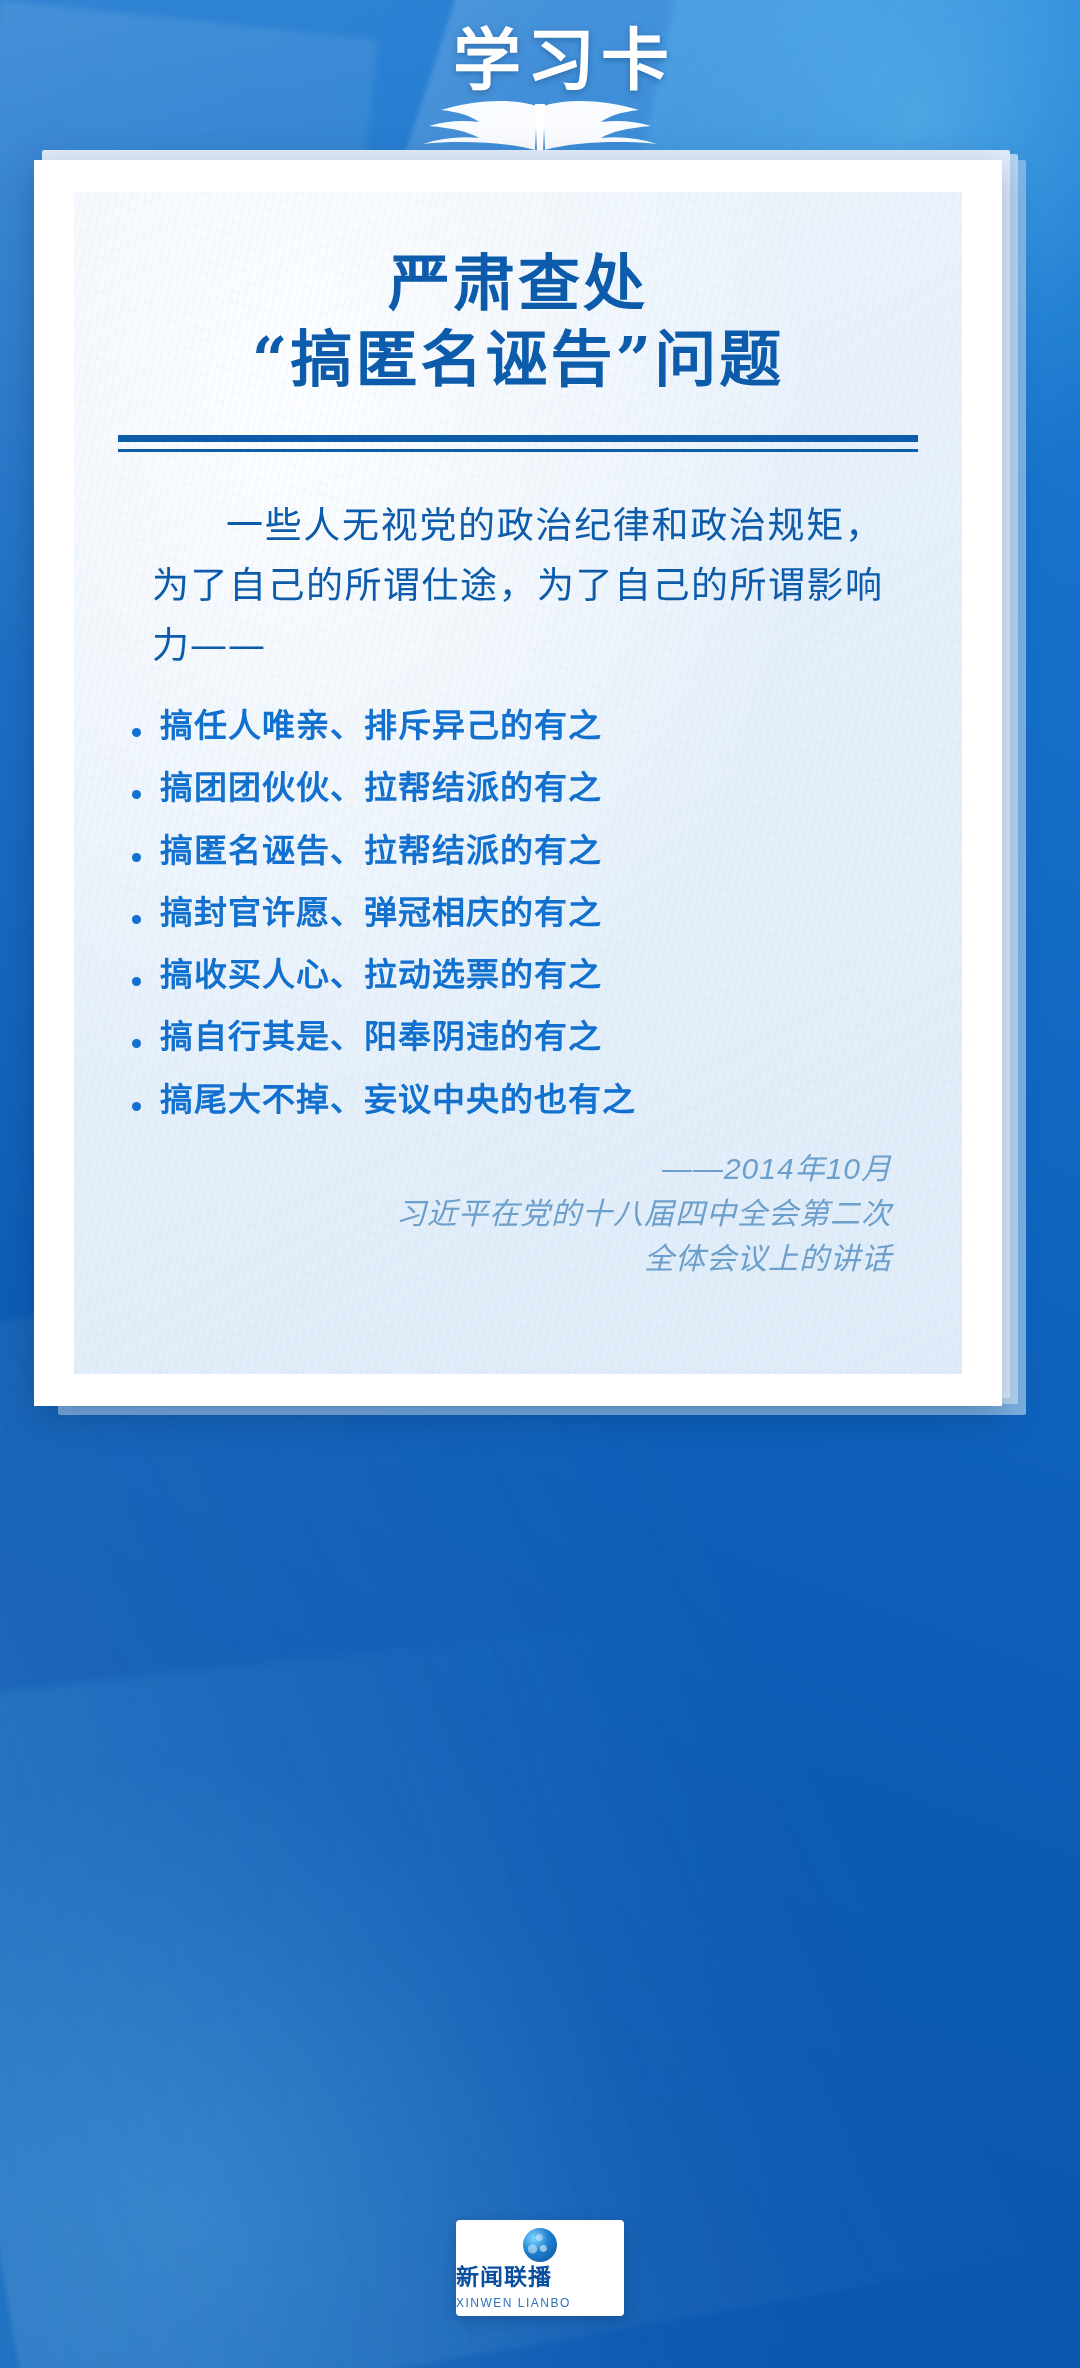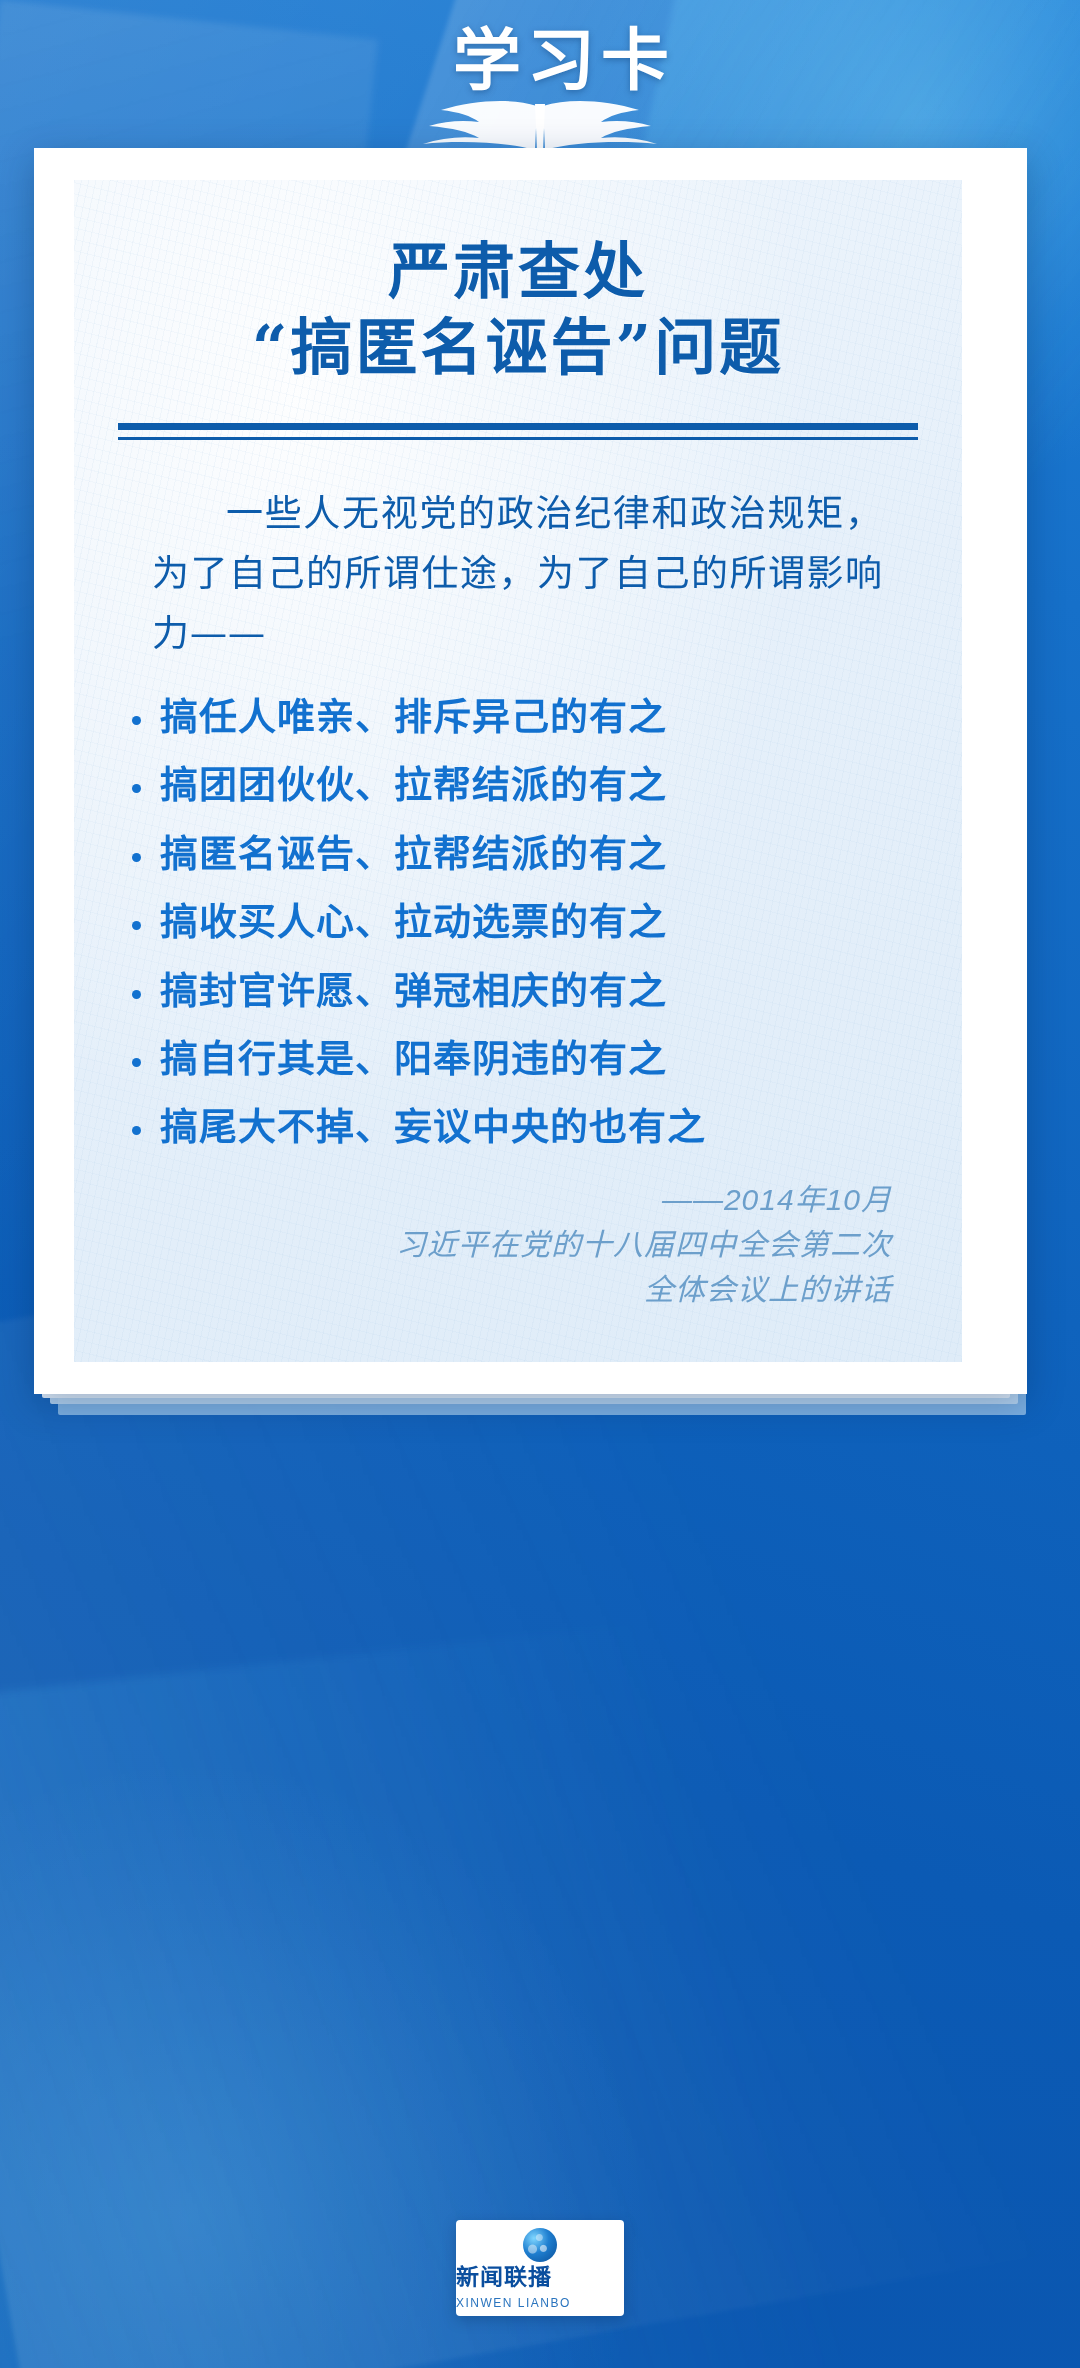--- a/index.html
+++ b/index.html
@@ -115,26 +115,25 @@
     background: #cfe2f5;
     border-radius: 2px;
   }
   .stack3 { left: 58px;  top: 160px; width: 968px; height: 1255px; background: #8fbde8; opacity: .85; }
   .stack2 { left: 50px;  top: 154px; width: 968px; height: 1250px; background: #b9d6f0; opacity: .95; }
   .stack1 { left: 42px;  top: 150px; width: 968px; height: 1248px; background: #e2eefb; }
 
   #card {
     position: absolute;
     left: 34px;
-    top: 148px;
+    top: 160px;
     width: 968px;
     height: 1246px;
     background: #ffffff;
     box-shadow: 0 10px 34px rgba(0, 35, 80, 0.30);
-    padding-left: 25px;
   }
   #card-inner {
     position: absolute;
     left: 40px;
     top: 32px;
     width: 888px;
     height: 1182px;
     background:
       radial-gradient(ellipse at 25% 18%, rgba(255,255,255,0.9) 0%, rgba(255,255,255,0) 55%),
       linear-gradient(160deg, #eef5fc 0%, #e6f0fa 45%, #dfecf8 100%);
@@ -199,21 +198,21 @@
     list-style: none;
     padding: 0;
   }
   #bullets li {
     position: relative;
     padding-left: 34px;
     margin: 0 0 22px 0;
     font-family: "Liberation Sans", "DejaVu Sans", sans-serif;
     font-weight: bold;
     color: #1271cf;
-    font-size: 38px;
+    font-size: 33px;
     line-height: 1.22;
     letter-spacing: 1px;
   }
   #bullets li::before {
     content: "";
     position: absolute;
     left: 6px;
     top: 22px;
     width: 9px;
     height: 9px;
@@ -325,22 +324,22 @@
           <div class="d-thick"></div>
           <div class="d-thin"></div>
         </div>
 
         <p id="lead">一些人无视党的政治纪律和政治规矩，为了自己的所谓仕途，为了自己的所谓影响力——</p>
 
         <ul id="bullets">
           <li>搞任人唯亲、排斥异己的有之</li>
           <li>搞团团伙伙、拉帮结派的有之</li>
           <li>搞匿名诬告、拉帮结派的有之</li>
+          <li>搞封官许愿、弹冠相庆的有之</li>
           <li>搞收买人心、拉动选票的有之</li>
-          <li>搞封官许愿、弹冠相庆的有之</li>
           <li>搞自行其是、阳奉阴违的有之</li>
           <li>搞尾大不掉、妄议中央的也有之</li>
         </ul>
 
         <div id="source">
           <div>——2014年10月</div>
           <div>习近平在党的十八届四中全会第二次</div>
           <div>全体会议上的讲话</div>
         </div>
 

